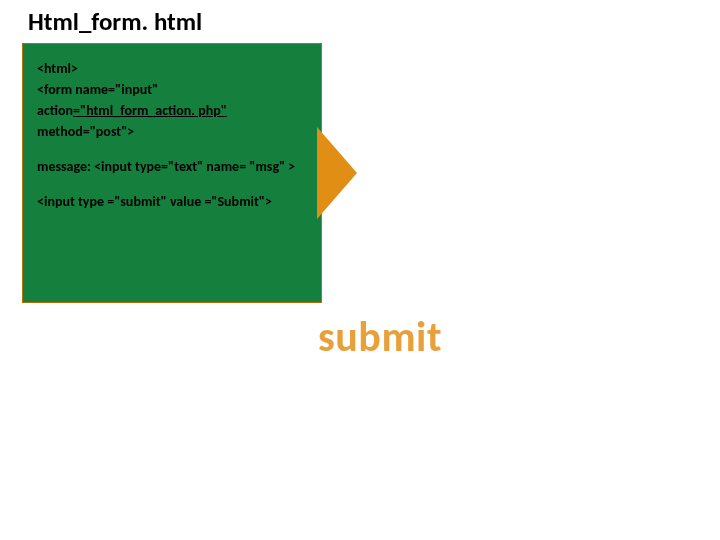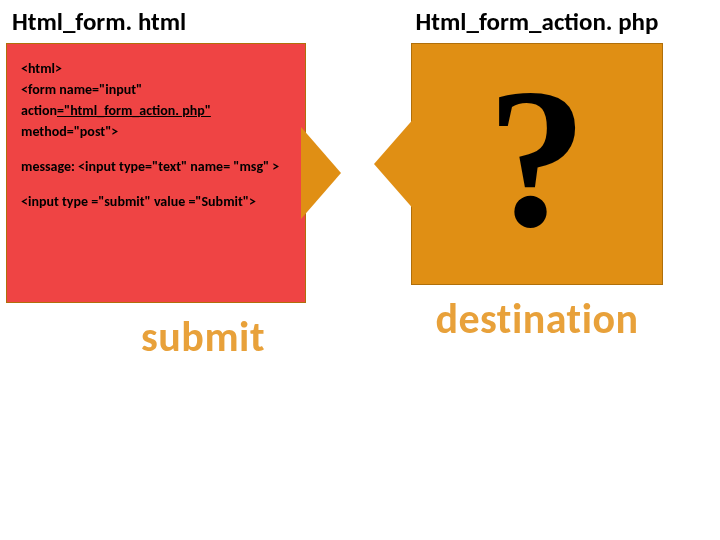--- a/index.html
+++ b/index.html
@@ -23,38 +23,38 @@
     color: #000;
     padding: 10px 28px 6px 28px;
     line-height: 1.15;
     text-decoration: underline;
     text-decoration-color: #1a1a6a;
     text-decoration-thickness: 3px;
     text-underline-offset: 4px;
   }
   .columns {
     display: flex;
-    padding: 0 6px;
+    padding: 0 22px;
   }
   .col {
     flex: 1 1 0;
     position: relative;
   }
   .subheading {
     font-size: 25px;
     font-weight: bold;
     color: #000;
     margin: 6px 6px 6px 6px;
   }
   .subheading.right {
     text-align: center;
   }
   .arrow-box {
     position: relative;
-    background: #ef4444;
+    background: #15803d;
     color: #000;
     font-weight: bold;
     font-size: 14px;
     padding: 14px 18px 14px 14px;
     width: 300px;
     min-height: 260px;
     border: 1px solid #b06f0a;
     box-sizing: border-box;
     line-height: 1.5;
   }
@@ -132,24 +132,15 @@
         <div><span>&lt;form name="input" action</span><span class="underline-action">="html_form_action. php"</span><span> method="post"&gt;</span></div>
         <div style="height:14px"></div>
         <div>message: &lt;input type="text" name= "msg" &gt;</div>
         <div style="height:14px"></div>
         <div>&lt;input type ="submit" value ="Submit"&gt;</div>
       </div>
 
       <div class="biglabel">submit</div>
     </div>
 
-    <div class="col right">
-      <div class="subheading right">Html_form_action. php</div>
-
-      <div class="arrow-panel">
-        <div class="qmark">?</div>
-      </div>
-
-      <div class="biglabel">destination</div>
-    </div>
 
   </div>
 </div>
 
 </body></html>

